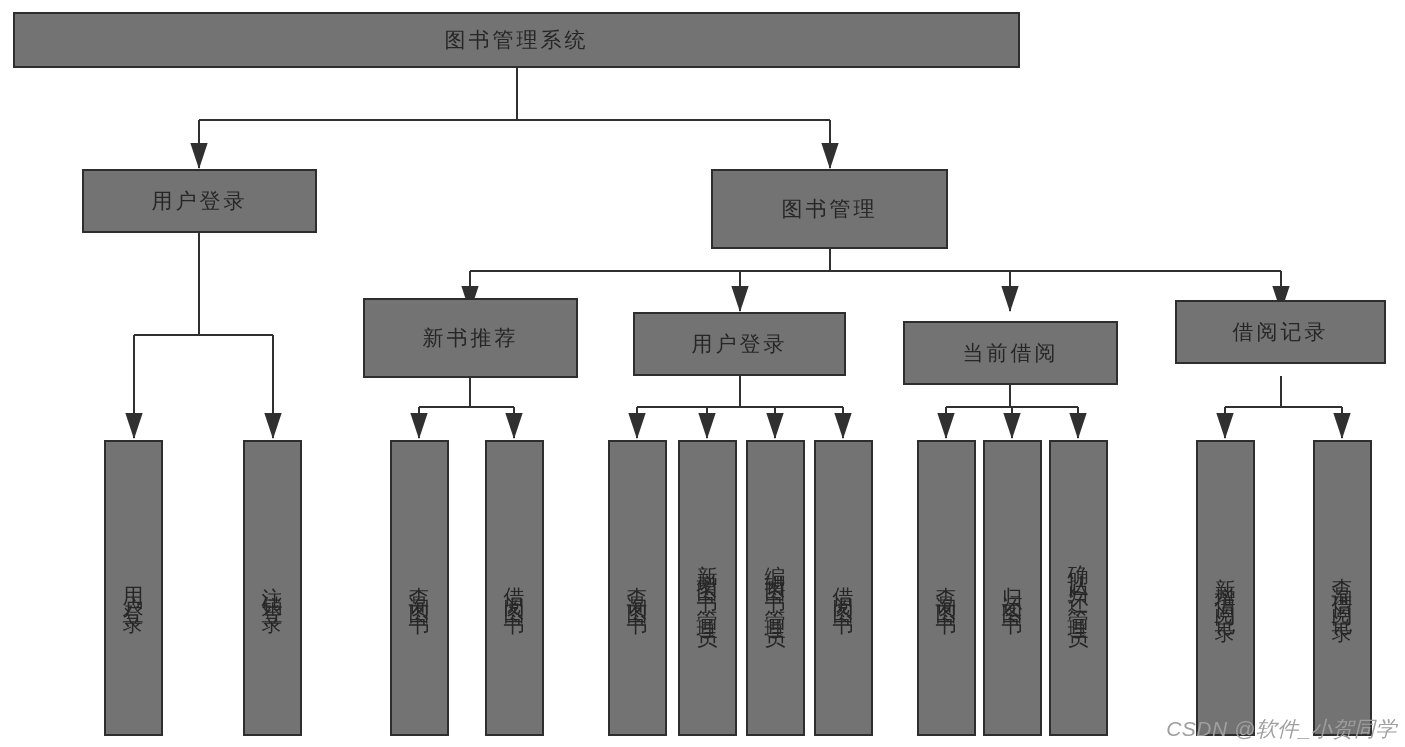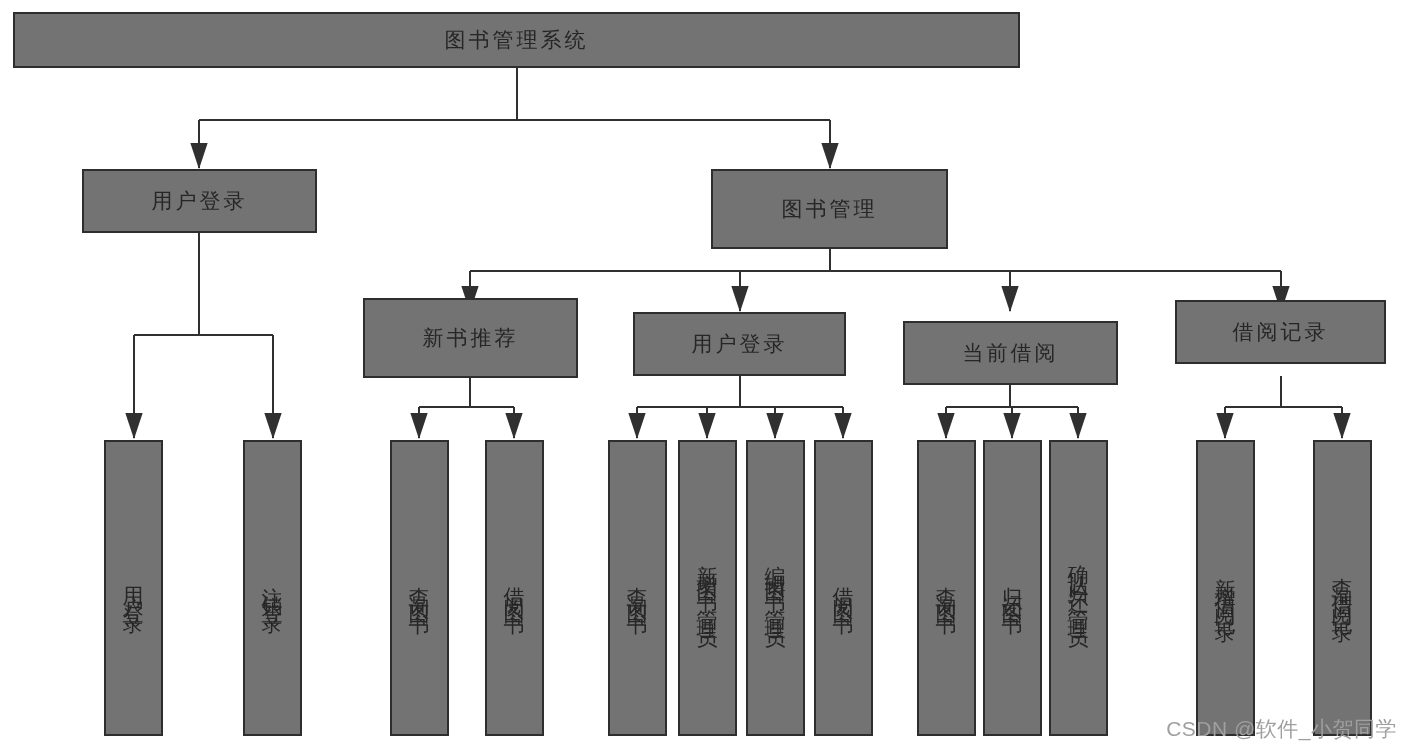--- a/index.html
+++ b/index.html
@@ -47,20 +47,21 @@
   }
   .watermark {
     position: absolute;
     right: 8px;
     bottom: 4px;
     font-size: 21px;
     color: #9f9f9f;
     letter-spacing: 0.5px;
     z-index: 5;
     white-space: nowrap;
+    font-style: italic;
   }
 </style>
 </head>
 <body>
 
 <div class="canvas">
 
   <svg class="wires" viewBox="0 0 1405 747" xmlns="http://www.w3.org/2000/svg">
     <defs>
       <marker id="arw" markerUnits="userSpaceOnUse" markerWidth="26" markerHeight="18" viewBox="0 0 24 16" refX="23" refY="8" orient="auto">

